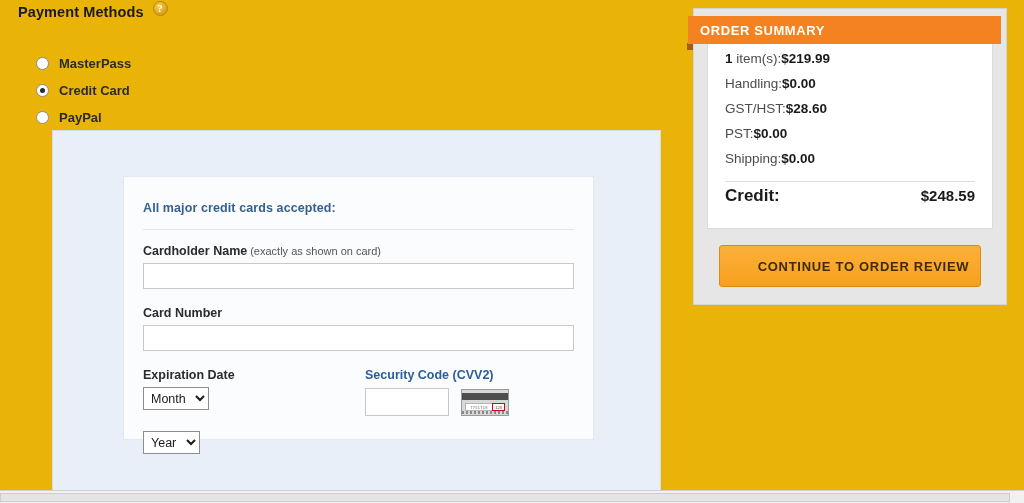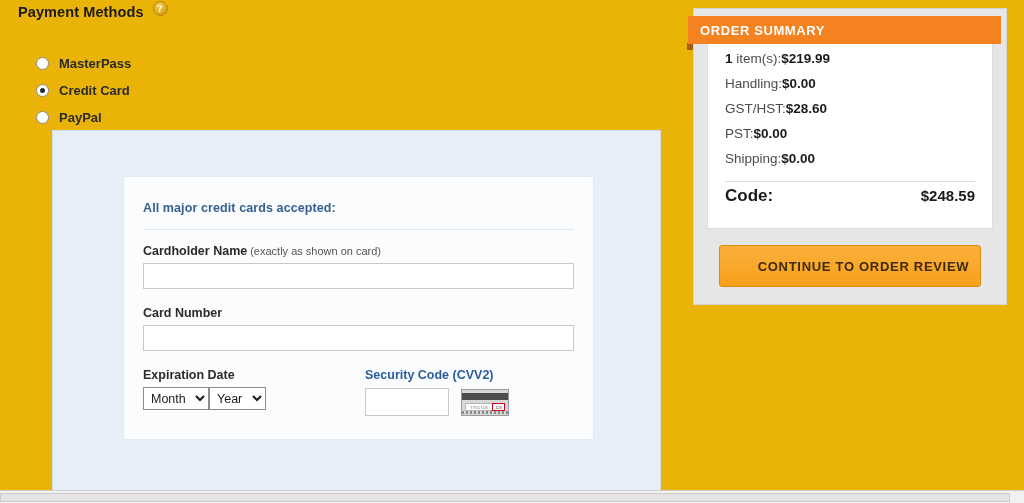--- a/index.html
+++ b/index.html
@@ -194,21 +194,21 @@
     color: #222;
     outline: none;
   }
   .field-block { margin-bottom: 17px; }
 
   .bottom-row {
     display: flex;
     align-items: flex-start;
   }
   .exp-block { width: 222px; }
-  .selects { display: flex; gap: 0; }
+  .selects { display: flex; gap: 21px; flex-direction: column; }
   .sel {
     height: 23px;
     background: #ffffff;
     border: 1px solid #8d8d8d;
     font-family: "Liberation Sans", sans-serif;
     font-size: 12.5px;
     color: #1a1a1a;
     padding: 0 2px 0 3px;
   }
   .sel-month { width: 66px; }
@@ -494,21 +494,21 @@
         </div>
 
         <div class="sum-row">
           <span class="sum-label">Shipping:</span>
           <span class="sum-value">$0.00</span>
         </div>
 
         <div class="sum-divider"></div>
 
         <div class="total-row">
-          <span class="total-label">Code:</span>
+          <span class="total-label">Credit:</span>
           <span class="total-value">$248.59</span>
         </div>
       </div>
 
       <button class="continue-btn">CONTINUE TO ORDER REVIEW</button>
     </div>
   </div>
 
   <div class="hscrollbar">
     <div class="hscroll-thumb"></div>

